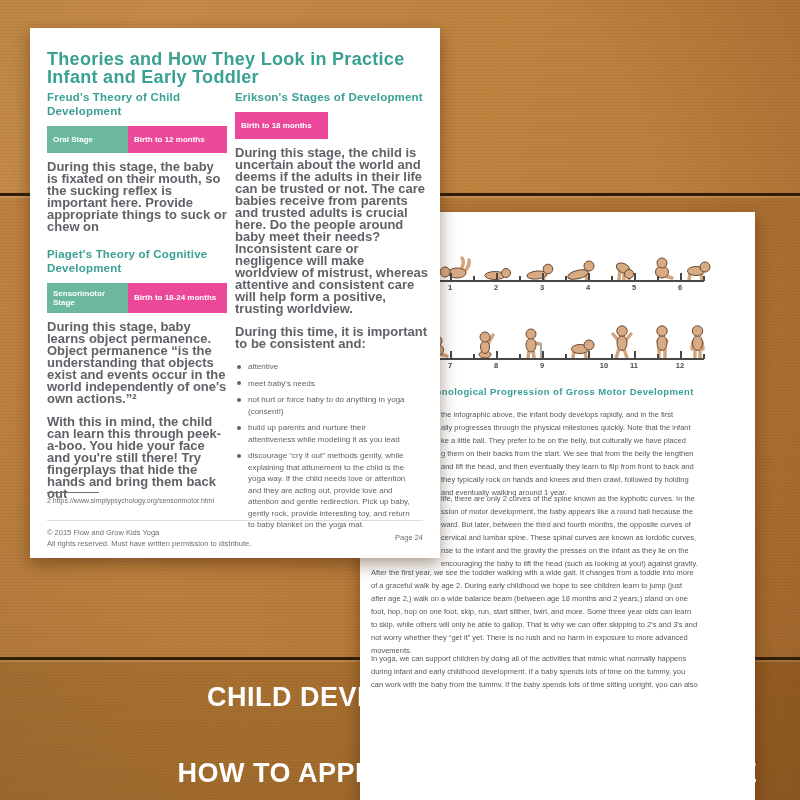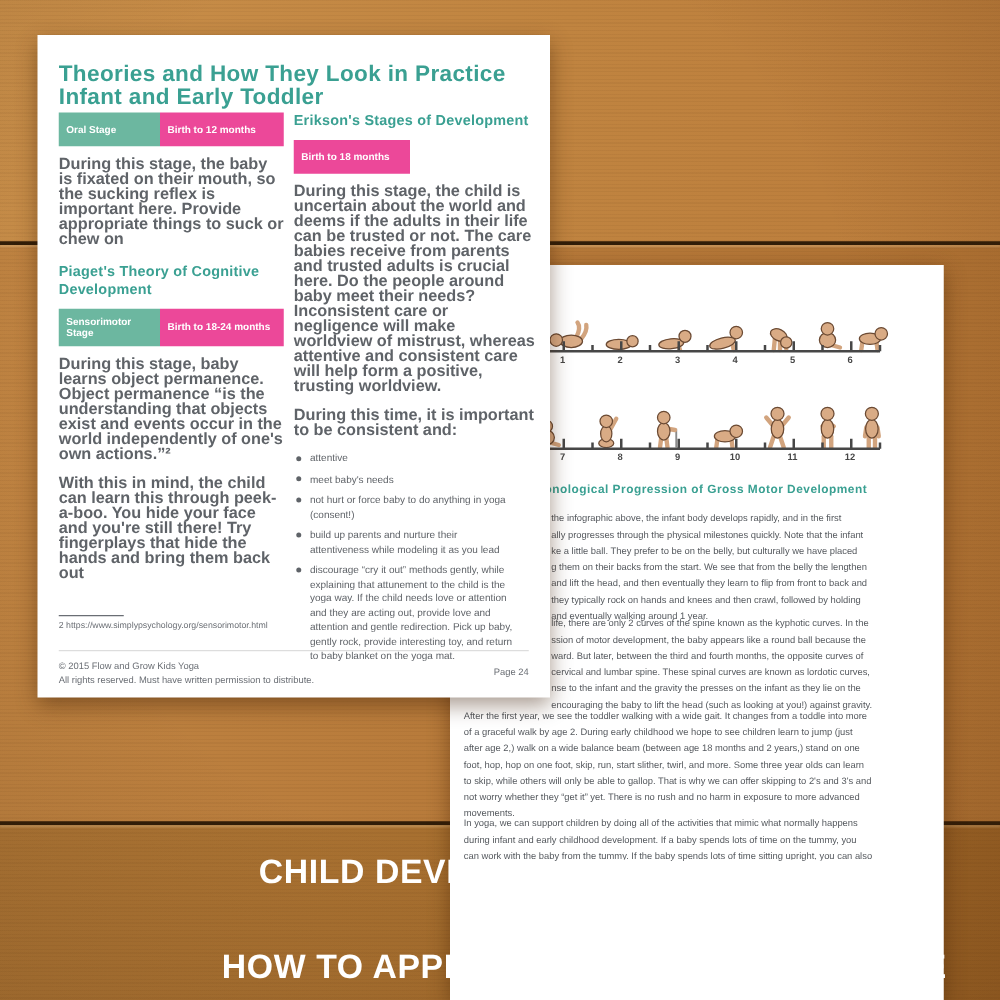--- a/index.html
+++ b/index.html
@@ -212,21 +212,21 @@
         <span class="tick minor" style="left: -1px;"></span>
         <span class="num" style="left: 12px;">7</span>
         <span class="tick major" style="left: 68px;"></span>
         <span class="tick minor" style="left: 45px;"></span>
         <span class="num" style="left: 58px;">8</span>
         <span class="tick major" style="left: 114px;"></span>
         <span class="tick minor" style="left: 91px;"></span>
         <span class="num" style="left: 104px;">9</span>
         <span class="tick major" style="left: 160px;"></span>
         <span class="tick minor" style="left: 137px;"></span>
-        <span class="num" style="left: 150px;">10</span>
+        <span class="num" style="left: 166px;">10</span>
         <span class="tick major" style="left: 206px;"></span>
         <span class="tick minor" style="left: 183px;"></span>
         <span class="num" style="left: 196px;">11</span>
         <span class="tick major" style="left: 252px;"></span>
         <span class="tick minor" style="left: 229px;"></span>
         <span class="num" style="left: 242px;">12</span>
         <span class="tick minor" style="left: 275px;"></span>
       </div>
 
     <div class="ig-caption">Chronological Progression of Gross Motor Development</div>
@@ -268,20 +268,21 @@
       </div>
   </section>
 
   <section class="page-left">
     <h1 class="pl-title">
       <div>Theories and How They Look in Practice</div>
       <div>Infant and Early Toddler</div>
     </h1>
 
     <div class="col col1">
+      <h3>Freud's Theory of Child Development</h3>
       <div class="badge-row h27">
         <div class="badge stage" style="width:45%">Oral Stage</div>
         <div class="badge age" style="width:55%">Birth to 12 months</div>
       </div>
       <p>During this stage, the baby is fixated on their mouth, so the sucking reflex is important here. Provide appropriate things to suck or chew on</p>
 
       <h3 class="h-gap">Piaget's Theory of Cognitive Development</h3>
       <div class="badge-row h30">
         <div class="badge stage" style="width:45%">Sensorimotor Stage</div>
         <div class="badge age" style="width:55%">Birth to 18-24 months</div>

